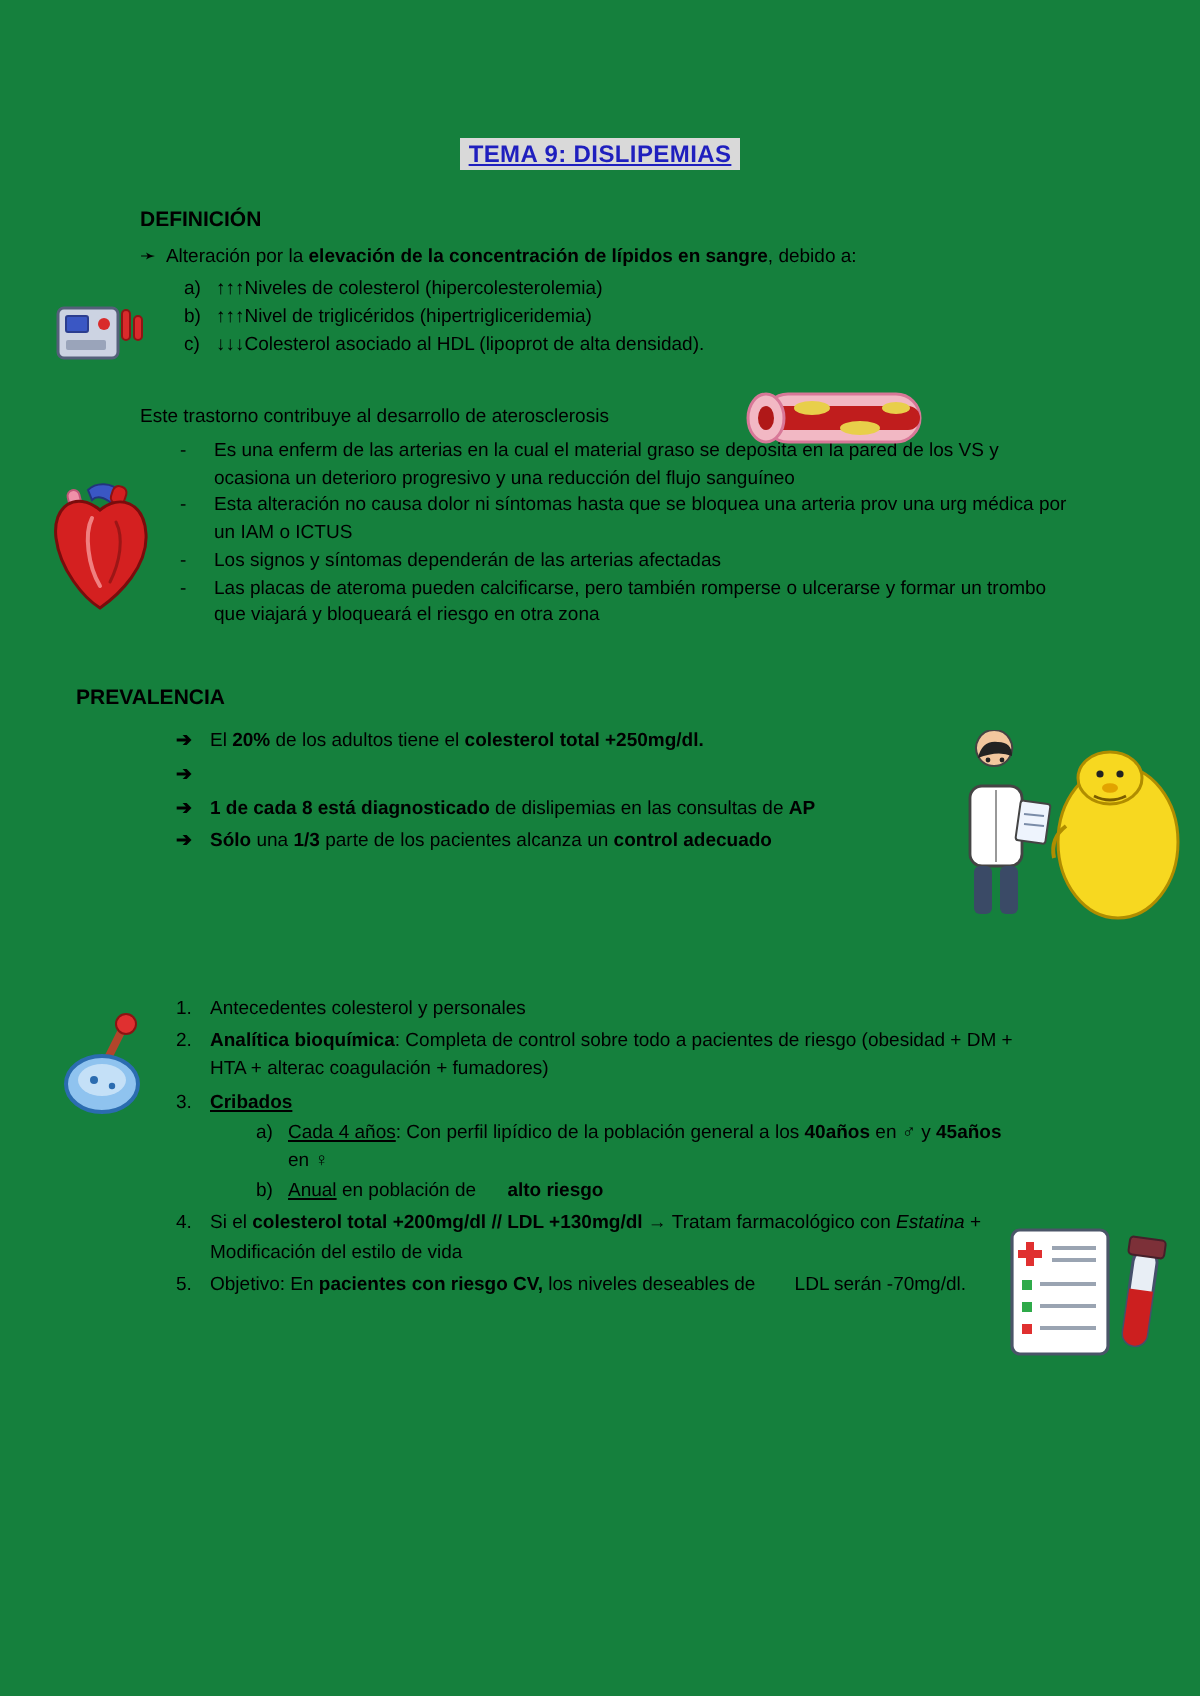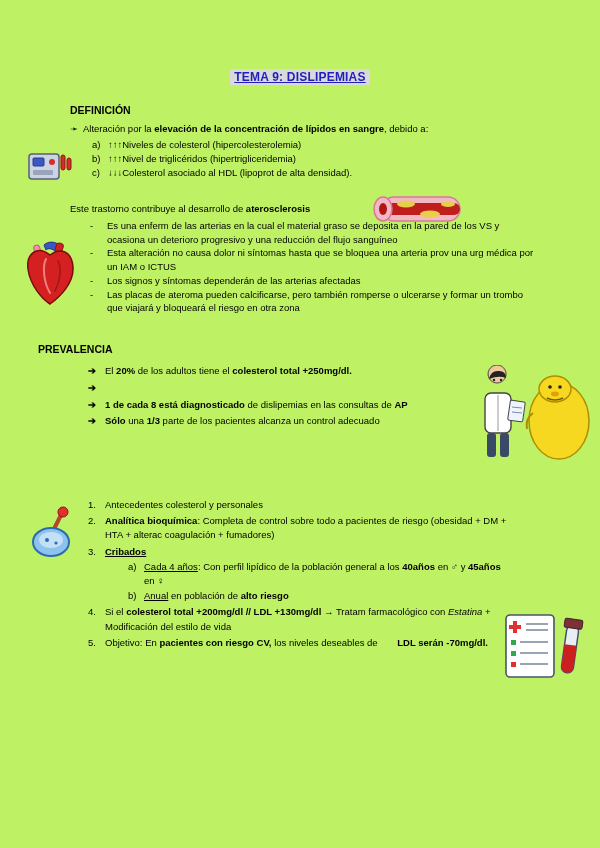--- a/index.html
+++ b/index.html
@@ -1,19 +1,19 @@
 <!DOCTYPE html>
 <html><head>
 <meta charset="utf-8">
 <style>
   html,body{margin:0;padding:0;background:#ffffff;}
   .page{
     position:relative;
     width:600px;height:848px;
-    background:#bef264;
+    background:#15803d;
     font-family:"Liberation Sans", sans-serif;
     font-size:9.5px;
     color:#000;
     overflow:hidden;
   }
   
   .title-wrap{position:absolute;top:70px;left:0;width:100%;text-align:center;}
   .title-text{
     font-size:12px;font-weight:bold;color:#1f1fbe;
     text-decoration:underline;
@@ -84,21 +84,21 @@
         <span>↑↑↑Nivel de triglicéridos (hipertrigliceridemia)</span>
       </div>
       <div class="abc-row">
         <span class="abc-lbl">c)</span>
         <span>↓↓↓Colesterol asociado al HDL (lipoprot de alta densidad).</span>
       </div>
     </div>
   </div>
 
   <div class="sec sec-atero">
-    <span><span>Este trastorno contribuye al desarrollo de </span><span style="font-weight: bold;">aterosclerosis</span></span>
+    <span><span>Este trastorno contribuye al desarrollo de </span><span style="font-weight: normal;">aterosclerosis</span></span>
   </div>
 
   <div class="sec sec-bullets">
     <div class="bullet-row">
       <span class="bullet-dash">-</span>
       <span>Es una enferm de las arterias en la cual el material graso se deposita en la pared de los VS y ocasiona un deterioro progresivo y una reducción del flujo sanguíneo</span>
     </div>
     <div class="bullet-row">
       <span class="bullet-dash">-</span>
       <span>Esta alteración no causa dolor ni síntomas hasta que se bloquea una arteria prov una urg médica por un IAM o ICTUS</span>
@@ -122,21 +122,21 @@
       </div>
       <div class="prev-row">
         <span class="prev-arrow">➔</span>
       </div>
       <div class="prev-row">
         <span class="prev-arrow">➔</span>
         <span><span style="font-weight: bold;">1 de cada 8 está diagnosticado</span><span> de dislipemias en las consultas de </span><span style="font-weight: bold;">AP</span></span>
       </div>
       <div class="prev-row">
         <span class="prev-arrow">➔</span>
-        <span><span style="font-weight: bold;">Sólo</span><span> una </span><span style="font-weight: bold;">1/3</span><span> parte de los pacientes alcanza un </span><span style="font-weight: normal;">control adecuado</span></span>
+        <span><span style="font-weight: bold;">Sólo</span><span> una </span><span style="font-weight: bold;">1/3</span><span> parte de los pacientes alcanza un </span><span style="font-weight: bold;">control adecuado</span></span>
       </div>
     </div>
   </div>
 
   <div class="sec sec-diag">
     <div class="diag-items">
       <div class="num-row">
         <span class="num-lbl">1.</span>
         <span class="num-txt"><span>Antecedentes colesterol y personales</span></span>
       </div>
@@ -148,30 +148,30 @@
         <span class="num-lbl">3.</span>
         <span class="num-txt"><span style="font-weight: bold; text-decoration: underline;">Cribados</span></span>
       </div>
       <div class="sub-rows">
         <div class="sub-row">
           <span class="sub-lbl">a)</span>
           <span class="sub-txt"><span style="text-decoration: underline;">Cada 4 años</span><span>: Con perfil lipídico de la población general a los </span><span style="font-weight: bold;">40años</span><span> en ♂ y </span><span style="font-weight: bold;">45años</span><span> en ♀</span></span>
         </div>
         <div class="sub-row">
           <span class="sub-lbl">b)</span>
-          <span class="sub-txt"><span style="text-decoration: underline;">Anual</span><span> en población de </span><span style="font-weight: bold;">alto riesgo</span></span>
+          <span class="sub-txt"><span style="text-decoration: underline;">Anual</span><span> en población de </span><span style="font-weight: bold; margin-left: 13px;">alto riesgo</span></span>
         </div>
       </div>
       <div class="num-row">
         <span class="num-lbl">4.</span>
         <span class="num-txt"><span>Si el </span><span style="font-weight: bold;">colesterol total +200mg/dl // LDL +130mg/dl</span><span> → Tratam farmacológico con </span><span style="font-style: italic;">Estatina</span><span> + Modificación del estilo de vida</span></span>
       </div>
       <div class="num-row">
         <span class="num-lbl">5.</span>
-        <span class="num-txt"><span>Objetivo: En </span><span style="font-weight: bold;">pacientes con riesgo CV,</span><span> los niveles deseables de </span><span style="font-weight: bold; padding-left: 17px;">LDL serán -70mg/dl.</span></span>
+        <span class="num-txt"><span>Objetivo: En </span><span style="font-weight: bold;">pacientes con riesgo CV,</span><span> los niveles deseables de </span><span style="font-weight: normal; padding-left: 17px;">LDL serán -70mg/dl.</span></span>
       </div>
     </div>
   </div>
 
   <div class="img img-lab">
     <svg width="45" height="36" viewBox="0 0 45 36">
       <rect x="2" y="7" width="30" height="25" rx="3" fill="#ccd3e2" stroke="#55607a" stroke-width="1.5"></rect>
       <rect x="6" y="11" width="11" height="8" rx="1" fill="#3a57c4" stroke="#2b3d8f"></rect>
       <circle cx="25" cy="15" r="3" fill="#d92b2b"></circle>
       <rect x="6" y="23" width="20" height="5" rx="1" fill="#9aa4ba"></rect>

